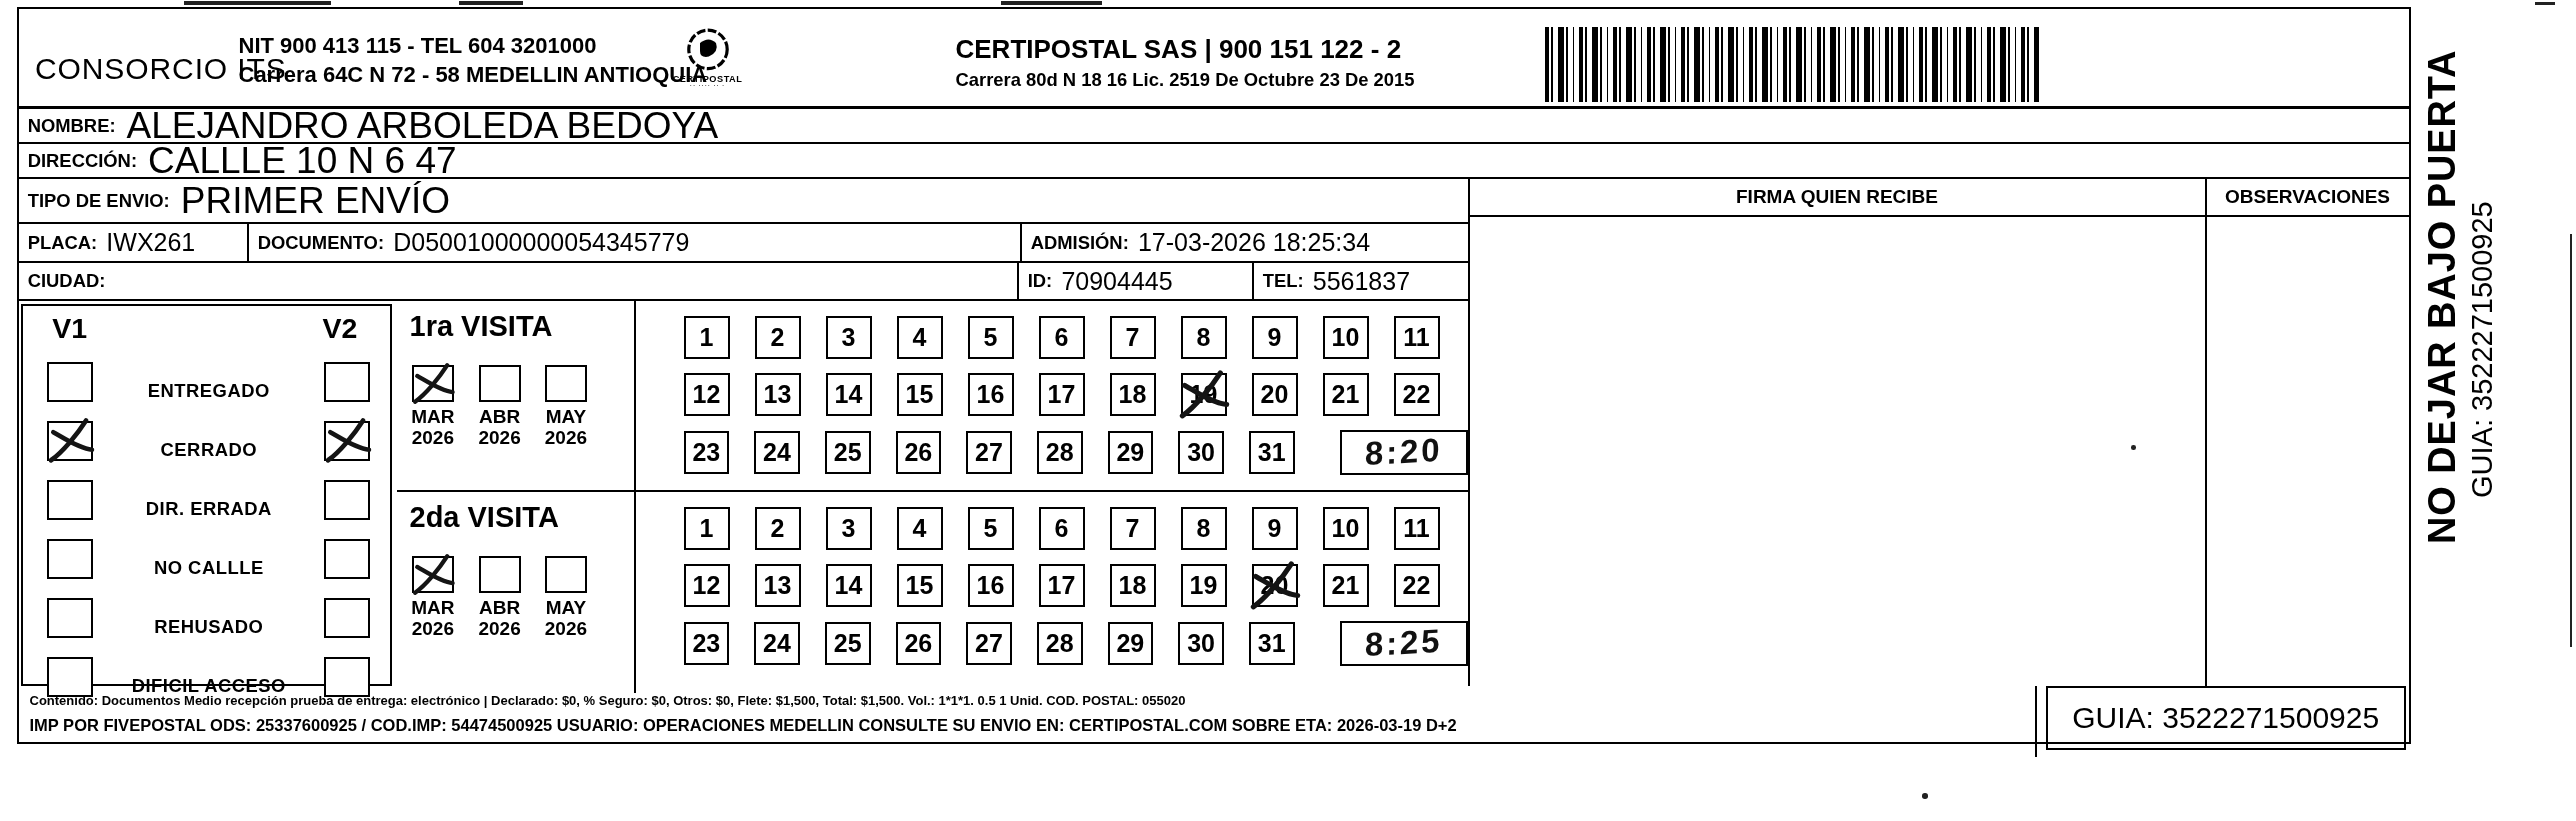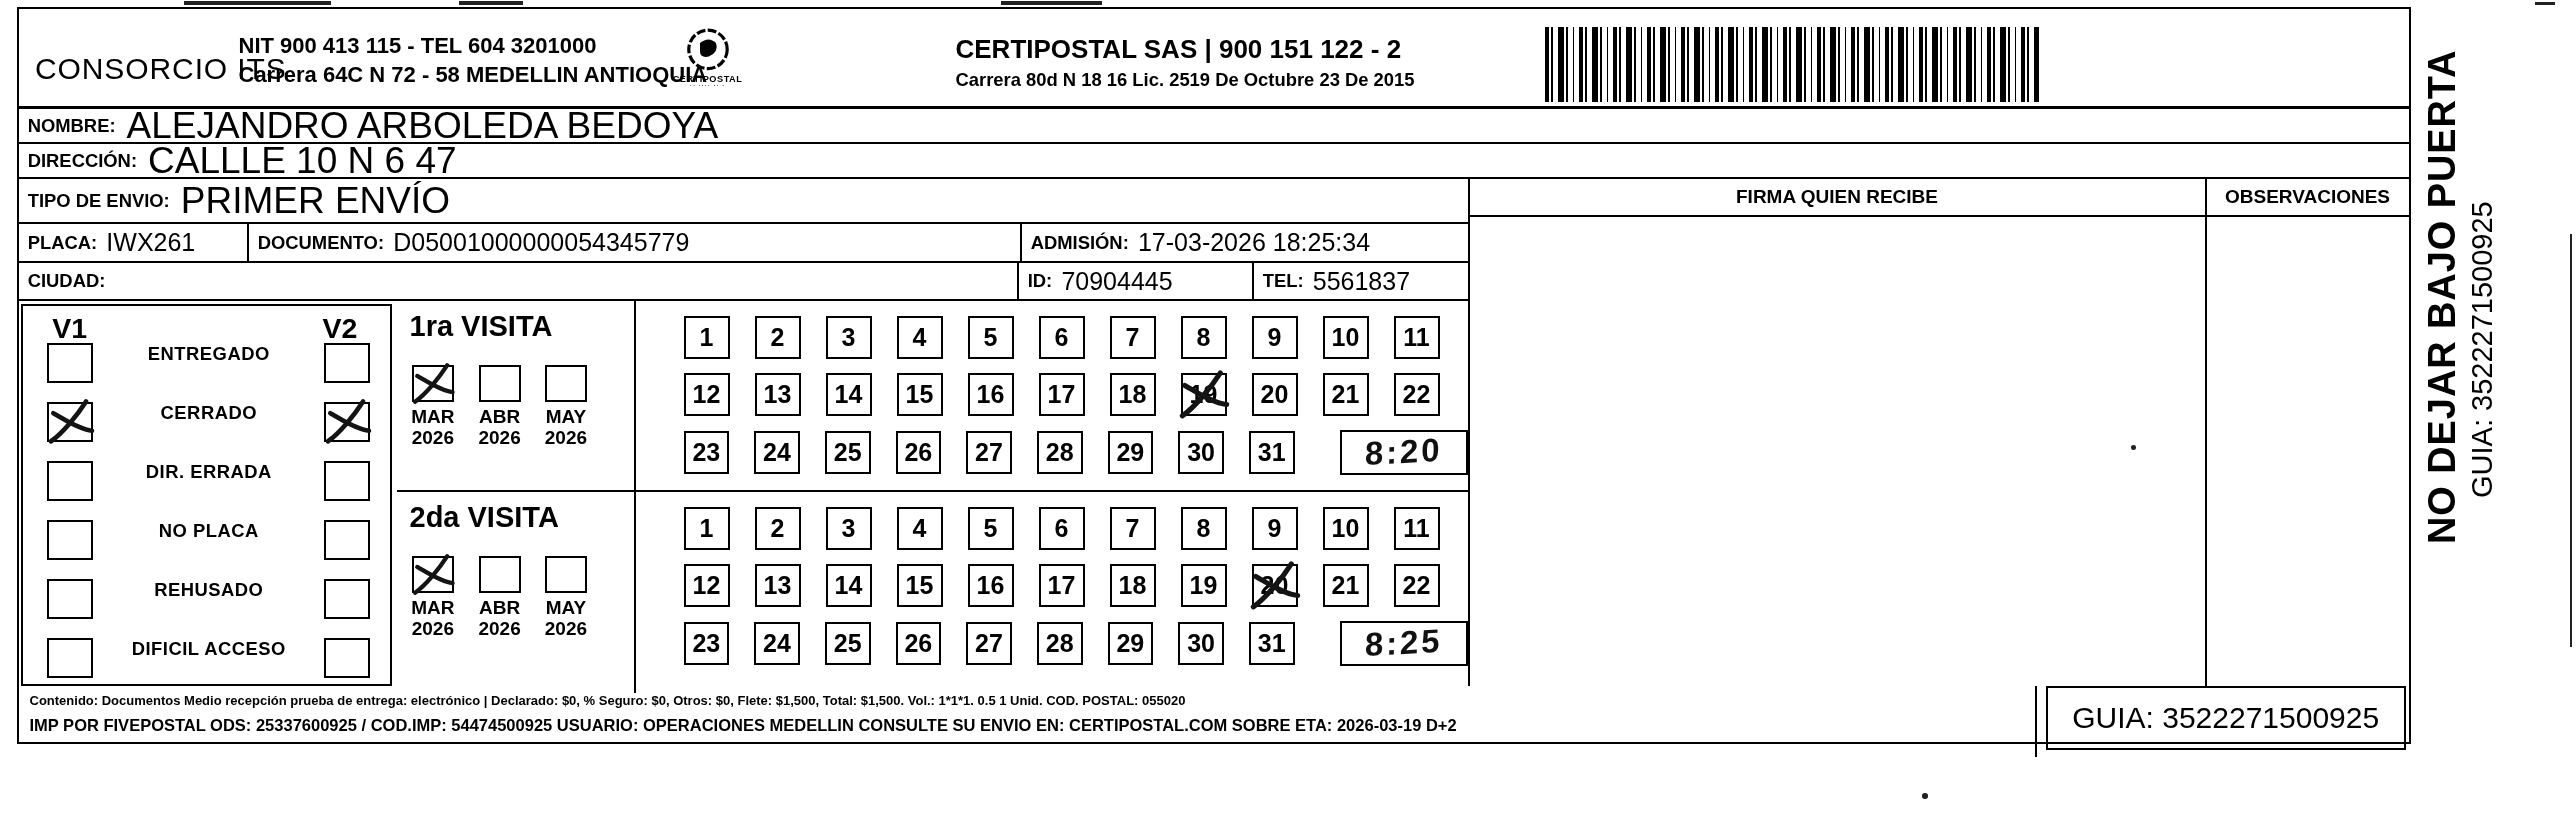--- a/index.html
+++ b/index.html
@@ -50,21 +50,21 @@
   .col-body{display:flex;height:469px;}
   .col-firma-b{width:737px;border-right:2.8px solid #000;box-sizing:border-box;}
   .col-obs-b{flex:1;}
 
   
   .visits{position:relative;height:392px;}
   .v1v2{position:absolute;left:2.8px;top:2.8px;width:371px;height:382px;border:2.8px solid #000;box-sizing:border-box;}
   .v1v2-h{position:absolute;top:5.5px;font-size:28.5px;font-weight:700;}
   .v1-h{left:29px;} .v2-h{right:33px;}
   .status-rows{position:absolute;left:0;right:0;top:37px;}
-  .status-row{display:flex;align-items:flex-start;height:59px;padding:0 20px 0 24px;box-sizing:border-box;}
+  .status-row{display:flex;align-items:flex-end;height:59px;padding:0 20px 0 24px;box-sizing:border-box;}
   .status-label{flex:1;text-align:center;font-size:18.4px;font-weight:700;letter-spacing:0.5px;}
   .cbx{position:relative;width:46px;height:40px;border:2.8px solid #000;box-sizing:border-box;background:#fff;flex:none;}
 
   .visit-half{position:absolute;left:378px;right:0;height:191px;box-sizing:border-box;}
   .vh-0{top:0;border-bottom:2.8px solid #000;}
   .vh-1{top:191px;height:201px;}
   .month-block{position:absolute;left:0;top:0;bottom:0;width:239px;border-right:2.8px solid #000;box-sizing:border-box;}
   .visit-title{padding:9.2px 0 0 13px;font-size:29px;font-weight:700;}
   .months{display:flex;gap:24px;padding-left:14.7px;margin-top:22px;}
   .month{display:flex;flex-direction:column;align-items:center;}
@@ -188,21 +188,21 @@
                     </svg>
                   </div>
                 </div>
                 <div class="status-row">
                   <div class="cbx"></div>
                   <div class="status-label">DIR. ERRADA</div>
                   <div class="cbx"></div>
                 </div>
                 <div class="status-row">
                   <div class="cbx"></div>
-                  <div class="status-label">NO PLACA</div>
+                  <div class="status-label">NO CALLLE</div>
                   <div class="cbx"></div>
                 </div>
                 <div class="status-row">
                   <div class="cbx"></div>
                   <div class="status-label">REHUSADO</div>
                   <div class="cbx"></div>
                 </div>
                 <div class="status-row">
                   <div class="cbx"></div>
                   <div class="status-label">DIFICIL ACCESO</div>

